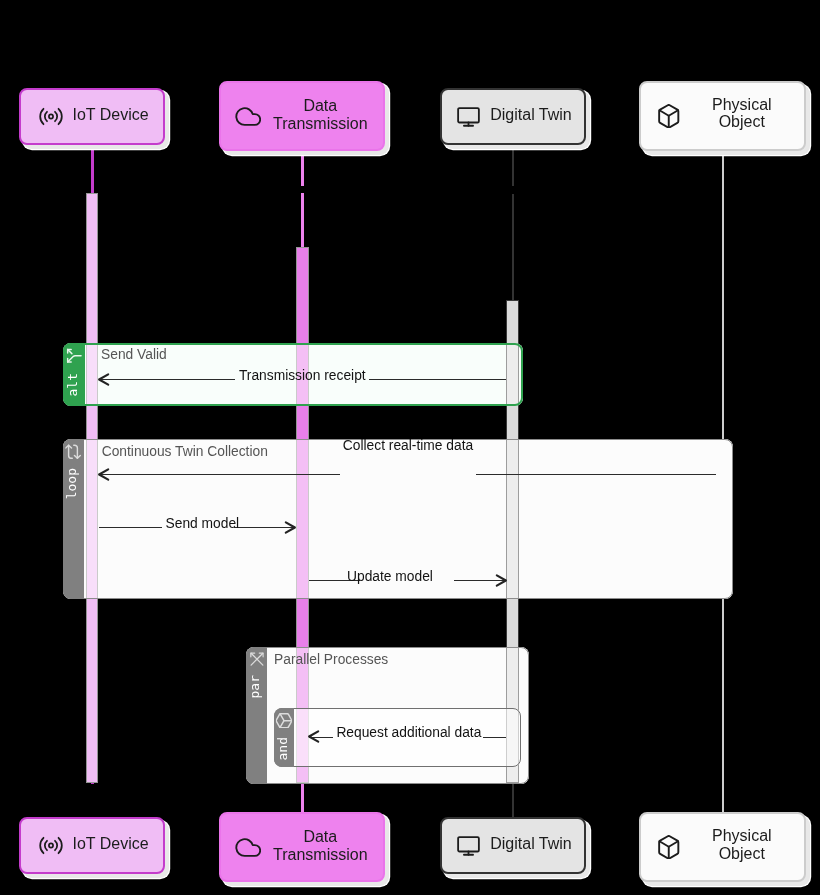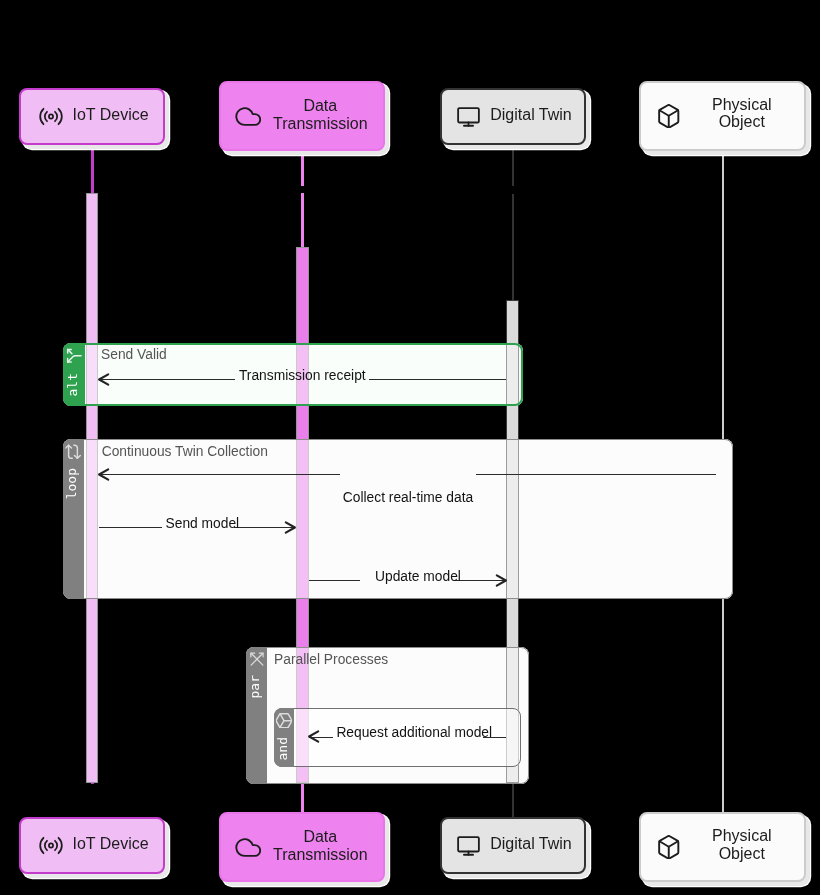--- a/index.html
+++ b/index.html
@@ -143,48 +143,48 @@
   <div class="msgline" style="left:99.3px;top:379.2px;width:136.2px;"></div>
   <div class="msglabel" style="left:238.9px;top:367.9px;">Transmission receipt</div>
   <div class="msgline" style="left:369.1px;top:379.2px;width:136.5px;"></div>
   <div class="ahead" style="left:97.2px;top:371.7px;">
     <svg width="14" height="15" viewBox="0 0 14 15">
         <path d="M11.2 2.3 L2.1 7.5 L11.2 12.7" fill="none" stroke="#232323" stroke-width="2.1" stroke-linecap="round" stroke-linejoin="round"></path>
       </svg>
   </div>
 
   <div class="msgline" style="left:99.3px;top:474.2px;width:240.3px;"></div>
-  <div class="msglabel" style="left:342.8px;top:490px;">Collect real-time data</div>
+  <div class="msglabel" style="left:342.8px;top:438px;">Collect real-time data</div>
   <div class="msgline" style="left:476.3px;top:474.2px;width:239.3px;"></div>
   <div class="ahead" style="left:97.2px;top:466.7px;">
     <svg width="14" height="15" viewBox="0 0 14 15">
         <path d="M11.2 2.3 L2.1 7.5 L11.2 12.7" fill="none" stroke="#232323" stroke-width="2.1" stroke-linecap="round" stroke-linejoin="round"></path>
       </svg>
   </div>
 
   <div class="msgline" style="left:99.0px;top:527.4px;width:63.1px;"></div>
   <div class="msglabel" style="left:165.5px;top:516.1px;">Send model</div>
   <div class="msgline" style="left:233.6px;top:527.4px;width:61.5px;"></div>
   <div class="ahead" style="left:283.2px;top:519.9px;">
     <svg width="14" height="15" viewBox="0 0 14 15">
         <path d="M2.8 2.3 L11.9 7.5 L2.8 12.7" fill="none" stroke="#232323" stroke-width="2.1" stroke-linecap="round" stroke-linejoin="round"></path>
       </svg>
   </div>
 
   <div class="msgline" style="left:309.3px;top:580.4px;width:51.1px;"></div>
-  <div class="msglabel" style="left:375px;top:569.1px;">Update model</div>
+  <div class="msglabel" style="left:347px;top:569.1px;">Update model</div>
   <div class="msgline" style="left:454.3px;top:580.4px;width:51.1px;"></div>
   <div class="ahead" style="left:493.5px;top:572.9px;">
     <svg width="14" height="15" viewBox="0 0 14 15">
         <path d="M2.8 2.3 L11.9 7.5 L2.8 12.7" fill="none" stroke="#232323" stroke-width="2.1" stroke-linecap="round" stroke-linejoin="round"></path>
       </svg>
   </div>
 
   <div class="msgline" style="left:309.1px;top:736.5px;width:23.8px;"></div>
-  <div class="msglabel" style="left:336.4px;top:725.2px;">Request additional model</div>
+  <div class="msglabel" style="left:336.4px;top:725.2px;">Request additional data</div>
   <div class="msgline" style="left:482.9px;top:736.5px;width:23.0px;"></div>
   <div class="ahead" style="left:307.0px;top:729.0px;">
     <svg width="14" height="15" viewBox="0 0 14 15">
         <path d="M11.2 2.3 L2.1 7.5 L11.2 12.7" fill="none" stroke="#232323" stroke-width="2.1" stroke-linecap="round" stroke-linejoin="round"></path>
       </svg>
   </div>
 
   <div class="shadow" style="left:22.9px;top:91.4px;width:146.3px;height:57.4px;"></div>
   <div class="actor iot" style="left:19.1px;top:87.6px;width:146.3px;height:57.4px;background:#f0bdf5;
               border:2px solid #c43ccc;">

